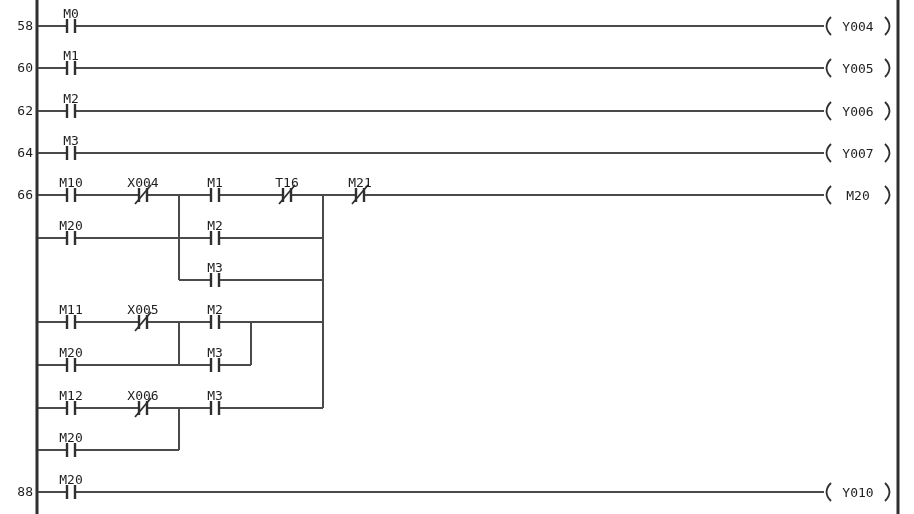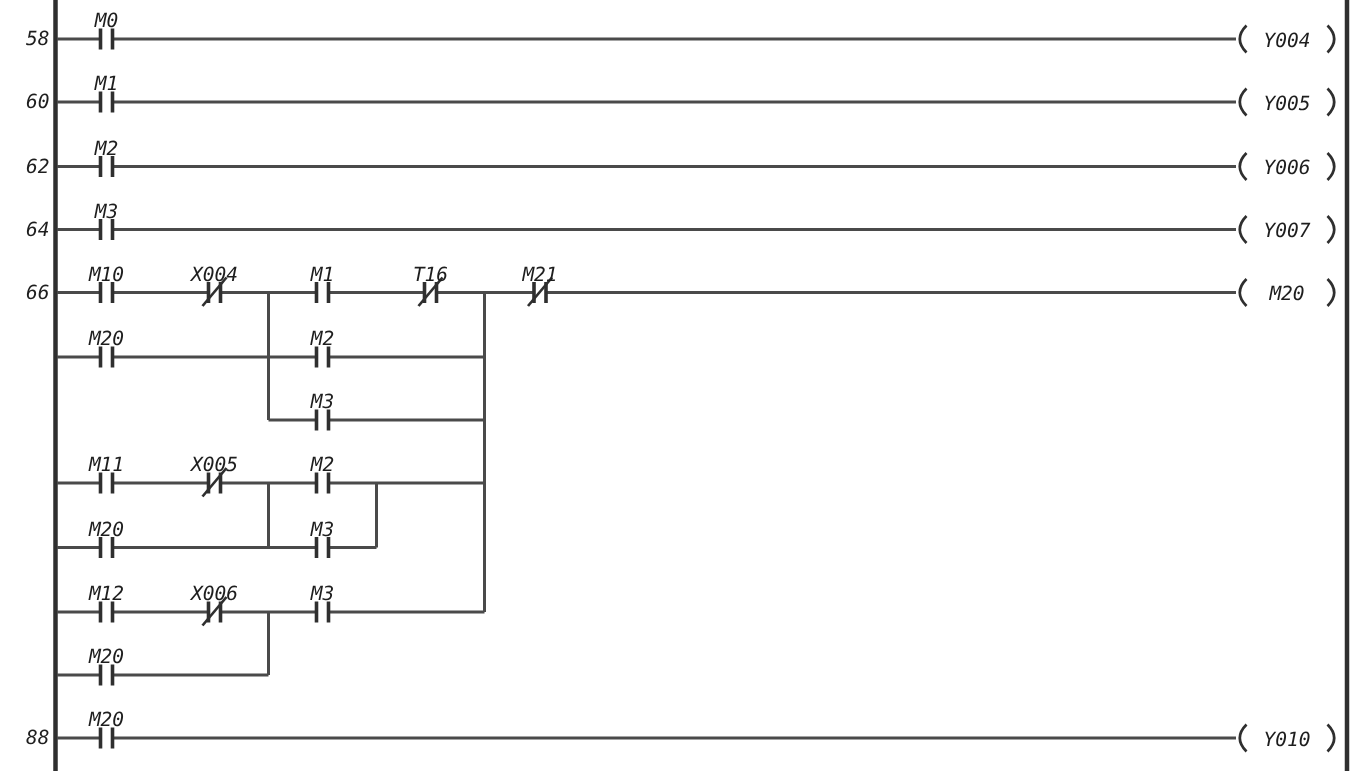--- a/index.html
+++ b/index.html
@@ -1,20 +1,19 @@
 <!DOCTYPE html>
 <html style="--background: #ffffff; --wire: #4a4a4a; --symbol: #2f2f2f; --text: #1e1e1e;"><head>
 <meta charset="utf-8">
 <style>
   html,body{margin:0;padding:0;background:#ffffff;}
   .screen{
     position:relative;width:914px;height:514px;overflow:hidden;
     background:var(--background,#ffffff);
     font-family:"DejaVu Sans Mono",monospace;
-    font-style:italic;
   }
   svg text{
     font-family:"DejaVu Sans Mono",monospace;
     font-size:13px;
     fill:var(--text,#1e1e1e);
   }
   .w{stroke:var(--wire,#4a4a4a);stroke-width:2;}
   .rail{stroke:var(--symbol,#2f2f2f);stroke-width:3;}
   .b{stroke:var(--symbol,#2f2f2f);stroke-width:2.4;}
   .s{stroke:var(--symbol,#2f2f2f);stroke-width:1.8;fill:none;}

